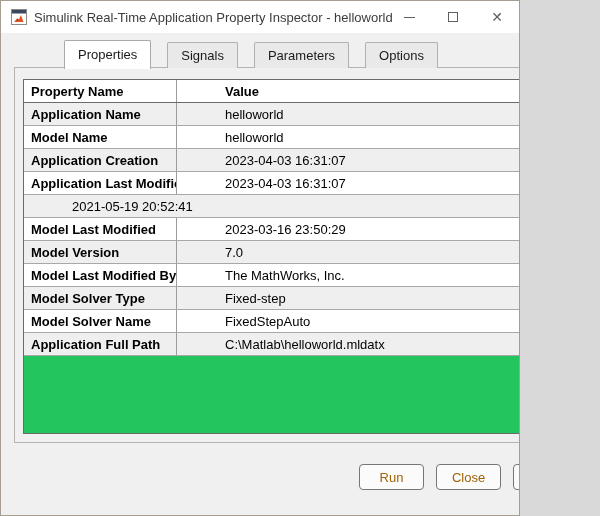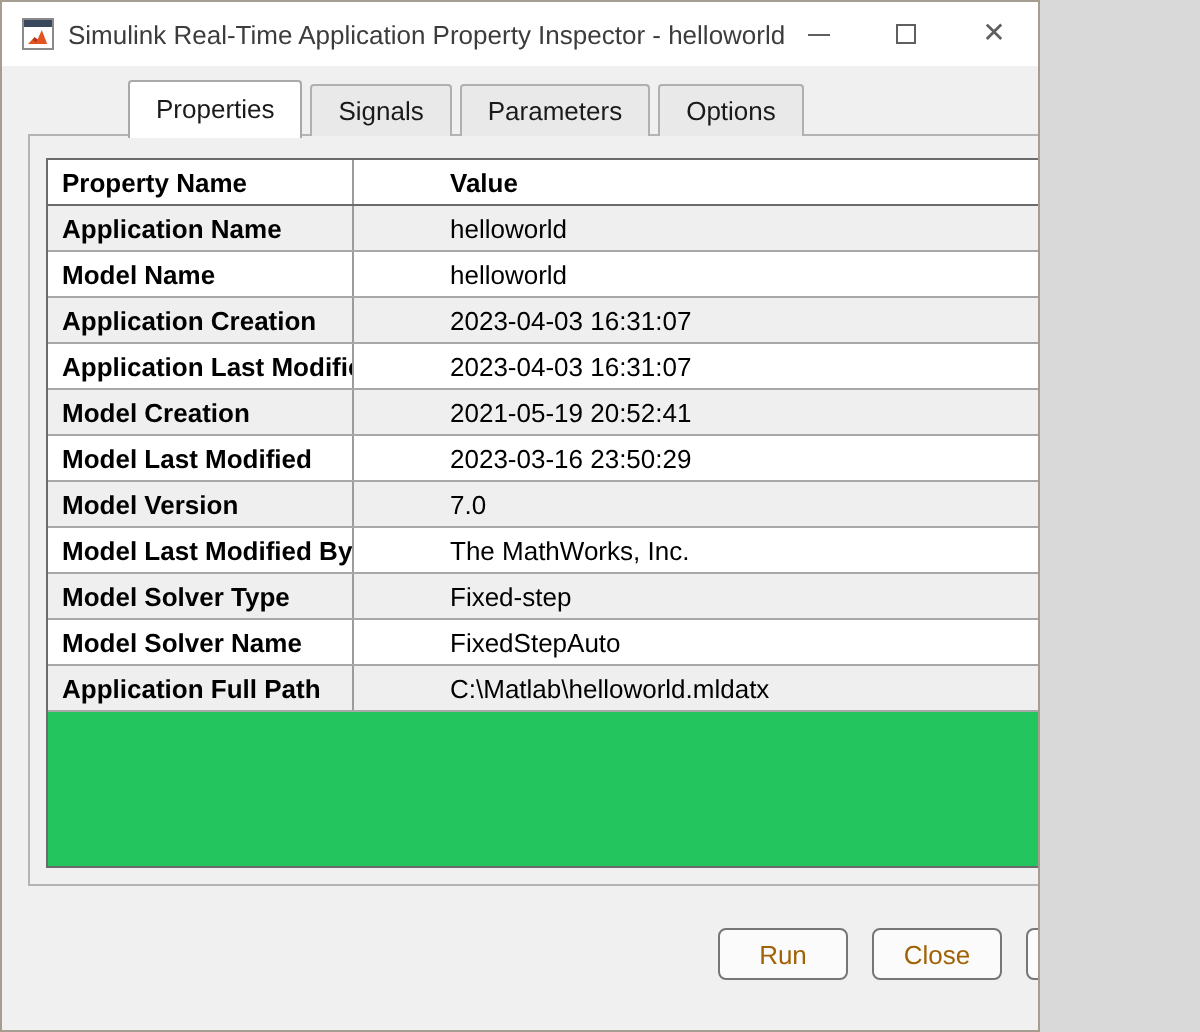--- a/index.html
+++ b/index.html
@@ -18,21 +18,21 @@
   .app-icon { margin-left:10px; width:16px; height:16px; flex:0 0 16px; }
   .title-text { margin-left:7px; font-size:13px; color:#3c3c3c; white-space:nowrap; }
   .win-controls { position:absolute; right:0; top:0; height:32px; display:flex; }
   .win-btn { width:44px; height:32px; display:flex; align-items:center; justify-content:center; }
   .glyph-min { width:11px; height:0; border-top:1px solid #5f5f5f; }
   .glyph-max { width:10px; height:10px; border:1px solid #5f5f5f; background:transparent; }
   .glyph-close { font-size:14px; color:#5f5f5f; line-height:1; font-family:"DejaVu Sans", sans-serif; }
   
   .tabbar {
     position:absolute; top:38px; left:15px; height:29px;
-    display:flex; align-items:flex-end; gap:4px; z-index:3;padding-left:48px;
+    display:flex; align-items:flex-end; gap:16px; z-index:3;padding-left:48px;
   }
   .tab {
     background:#e9e9e9; border:1px solid #b0b0b0; border-bottom:none;
     border-radius:2px 2px 0 0; height:26px; padding:0 13px;
     display:flex; align-items:center; font-size:13px; color:#1a1a1a;
   }
   .tab.active {
     background:#ffffff; height:29px; border-color:#a9a9a9;
     margin-bottom:-1px; padding-bottom:1px;
   }
@@ -132,21 +132,20 @@
     </div>
     <div class="trow">
       <div class="cell-name">Application Creation</div>
       <div class="cell-value">2023-04-03 16:31:07</div>
     </div>
     <div class="trow">
       <div class="cell-name">Application Last Modified</div>
       <div class="cell-value">2023-04-03 16:31:07</div>
     </div>
     <div class="trow">
-      <div class="cell-name">Model Creation</div>
       <div class="cell-value">2021-05-19 20:52:41</div>
     </div>
     <div class="trow">
       <div class="cell-name">Model Last Modified</div>
       <div class="cell-value">2023-03-16 23:50:29</div>
     </div>
     <div class="trow">
       <div class="cell-name">Model Version</div>
       <div class="cell-value">7.0</div>
     </div>

